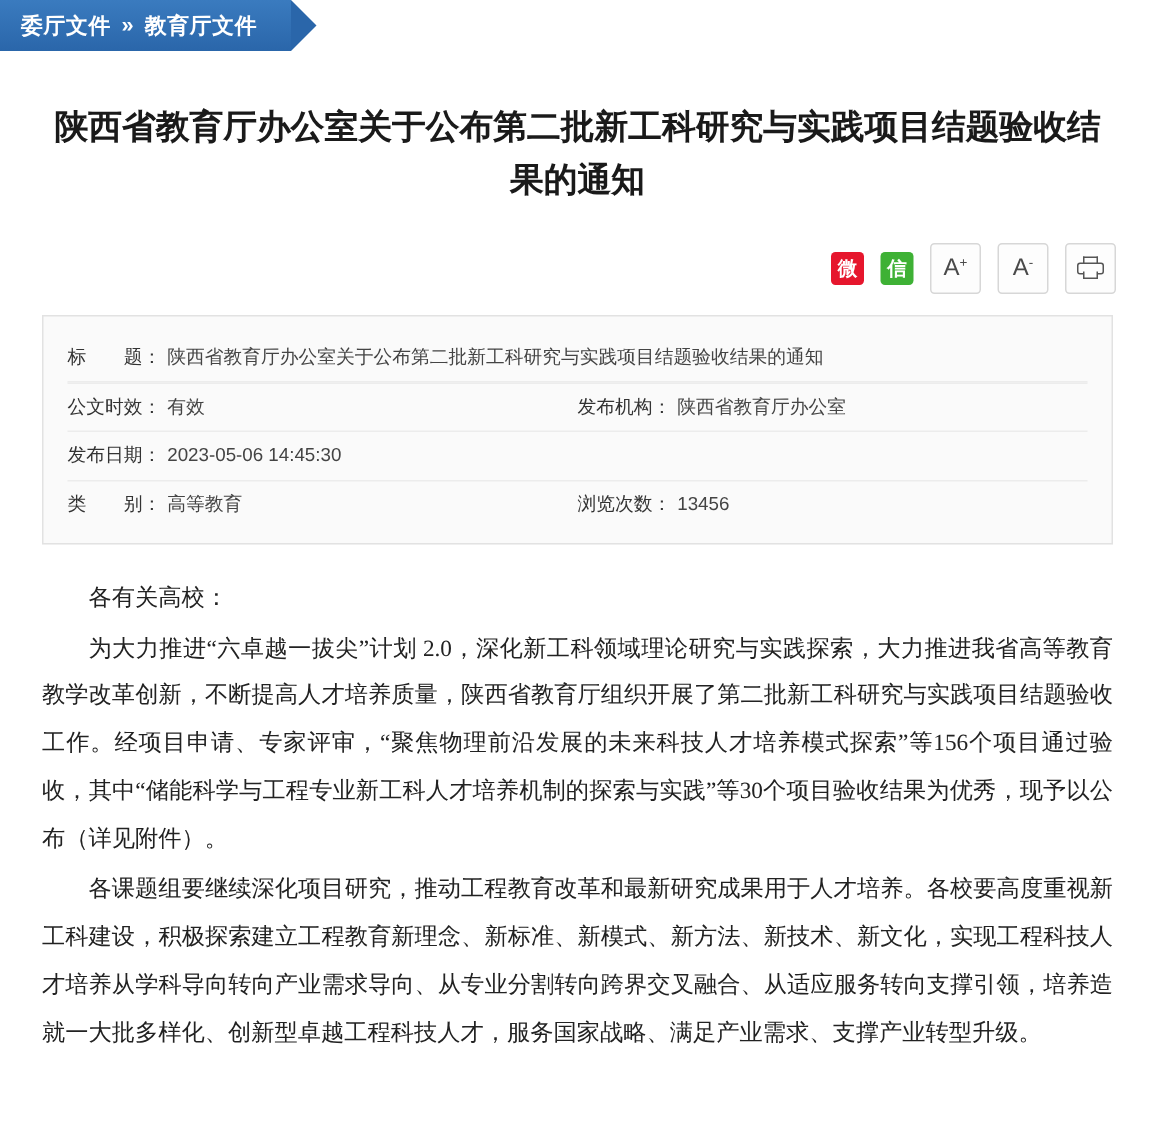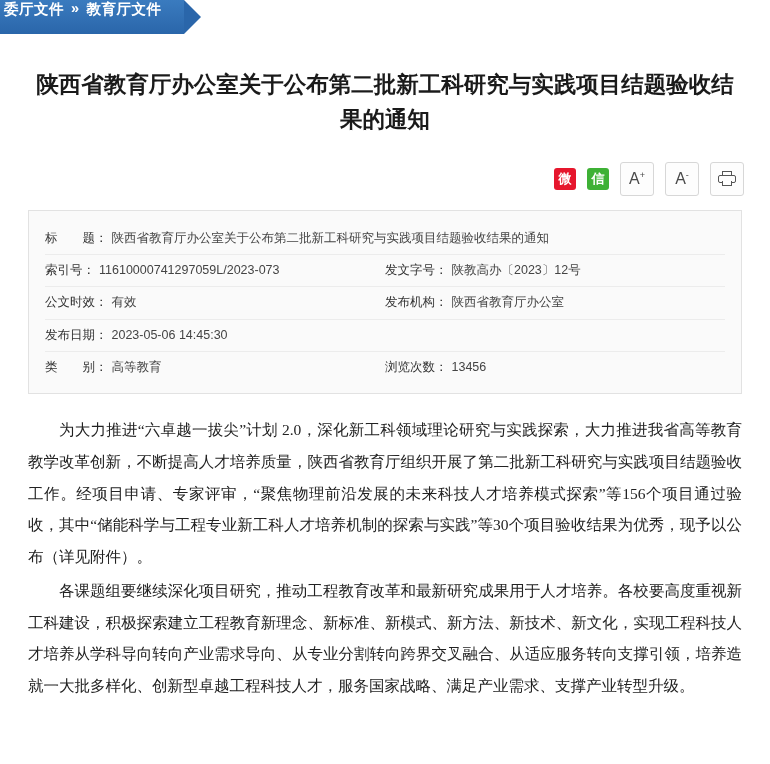--- a/index.html
+++ b/index.html
@@ -18,25 +18,26 @@
     position: relative;
     width: 770px;
     height: 764px;
     box-sizing: border-box;
   }
 
   
   .breadcrumb {
     position: relative;
     display: inline-flex;
+    align-items: center;
     height: 34px;
     background: #2b6cb0;
     background: linear-gradient(to bottom, #3a7bbf 0%, #2a66aa 100%);
     color: #ffffff;
-    padding: 0 22px 0 4px;
+    padding: 0 22px 0 14px;
     font-size: 14.5px;
     font-weight: bold;
     letter-spacing: 0.5px;
   }
   .breadcrumb::after {
     content: "";
     position: absolute;
     right: -17px;
     top: 0;
     width: 0;
@@ -222,30 +223,20 @@
   </div>
 
   <div class="meta">
     <div class="meta-row">
       <div class="meta-cell full">
         <span class="meta-label">标　　题：</span>
         <span class="meta-value">陕西省教育厅办公室关于公布第二批新工科研究与实践项目结题验收结果的通知</span>
       </div>
     </div>
     <div class="meta-sep"></div>
-    <div class="meta-row">
-      <div class="meta-cell">
-        <span class="meta-label">索引号：</span>
-        <span class="meta-value">11610000741297059L/2023-073</span>
-      </div>
-      <div class="meta-cell">
-        <span class="meta-label">发文字号：</span>
-        <span class="meta-value">陕教高办〔2023〕12号</span>
-      </div>
-    </div>
     <div class="meta-sep"></div>
     <div class="meta-row">
       <div class="meta-cell">
         <span class="meta-label">公文时效：</span>
         <span class="meta-value">有效</span>
       </div>
       <div class="meta-cell">
         <span class="meta-label">发布机构：</span>
         <span class="meta-value">陕西省教育厅办公室</span>
       </div>
@@ -264,17 +255,18 @@
         <span class="meta-value">高等教育</span>
       </div>
       <div class="meta-cell">
         <span class="meta-label">浏览次数：</span>
         <span class="meta-value">13456</span>
       </div>
     </div>
   </div>
 
   <div class="content">
+    <p class="indent">各有关高校：</p>
     <p class="indent">为大力推进“六卓越一拔尖”计划 2.0，深化新工科领域理论研究与实践探索，大力推进我省高等教育教学改革创新，不断提高人才培养质量，陕西省教育厅组织开展了第二批新工科研究与实践项目结题验收工作。经项目申请、专家评审，“聚焦物理前沿发展的未来科技人才培养模式探索”等156个项目通过验收，其中“储能科学与工程专业新工科人才培养机制的探索与实践”等30个项目验收结果为优秀，现予以公布（详见附件）。</p>
     <p class="indent">各课题组要继续深化项目研究，推动工程教育改革和最新研究成果用于人才培养。各校要高度重视新工科建设，积极探索建立工程教育新理念、新标准、新模式、新方法、新技术、新文化，实现工程科技人才培养从学科导向转向产业需求导向、从专业分割转向跨界交叉融合、从适应服务转向支撑引领，培养造就一大批多样化、创新型卓越工程科技人才，服务国家战略、满足产业需求、支撑产业转型升级。</p>
   </div>
 
 </div>
 
 </body></html>

